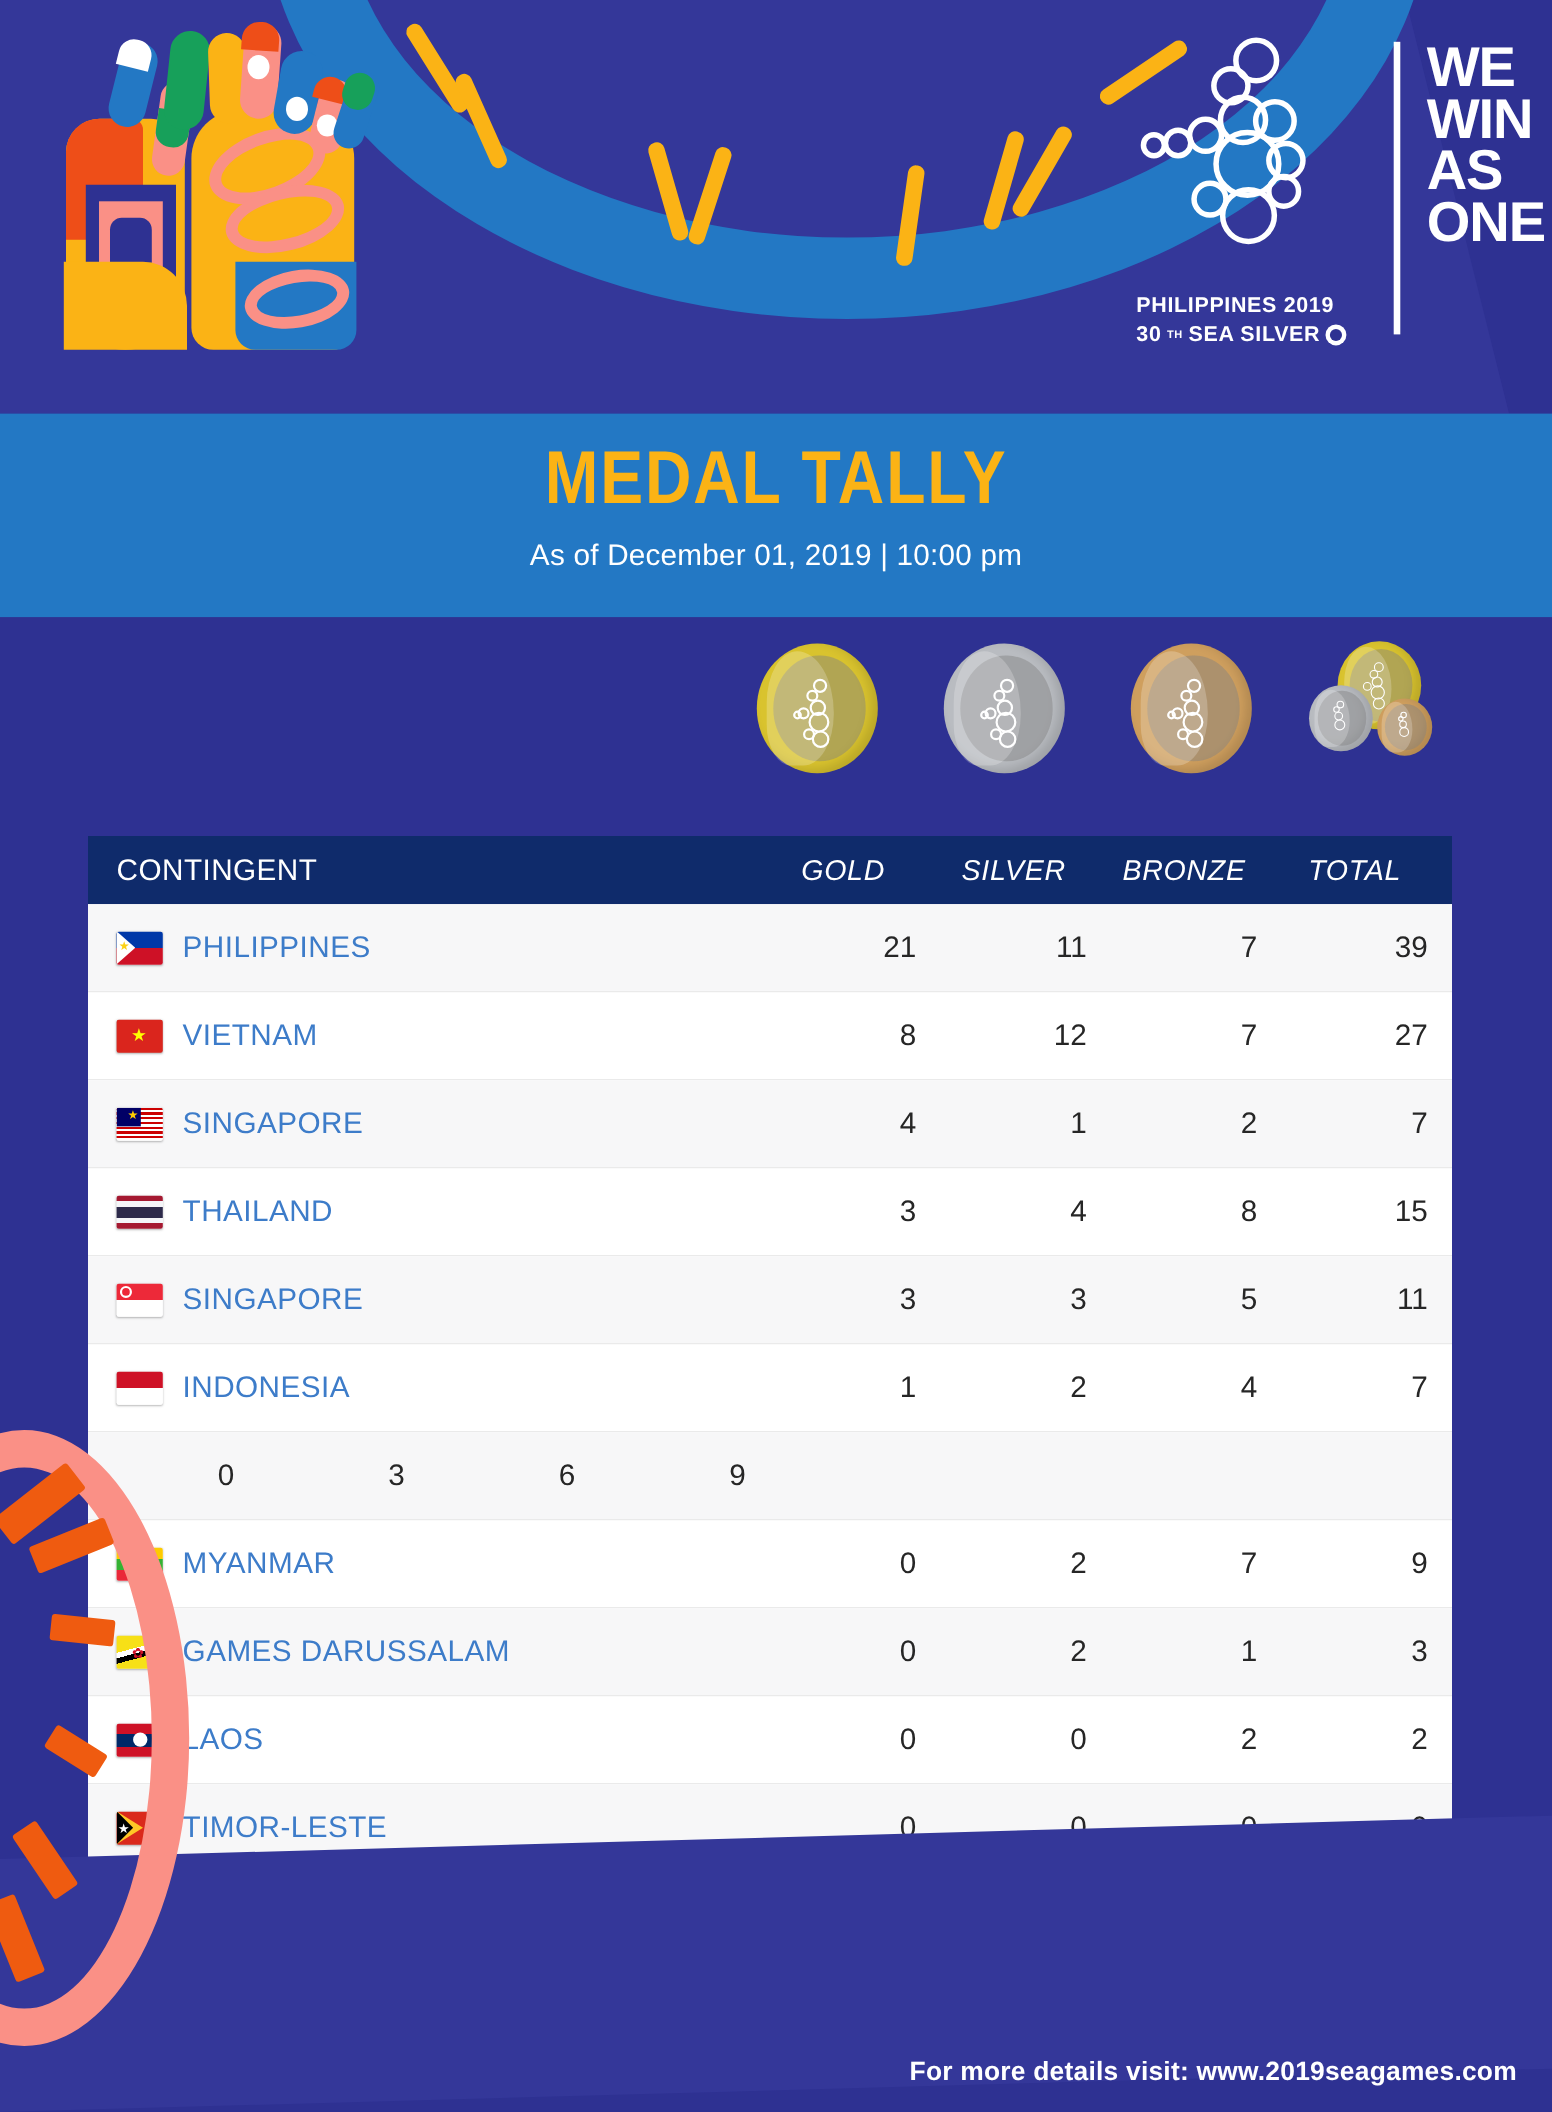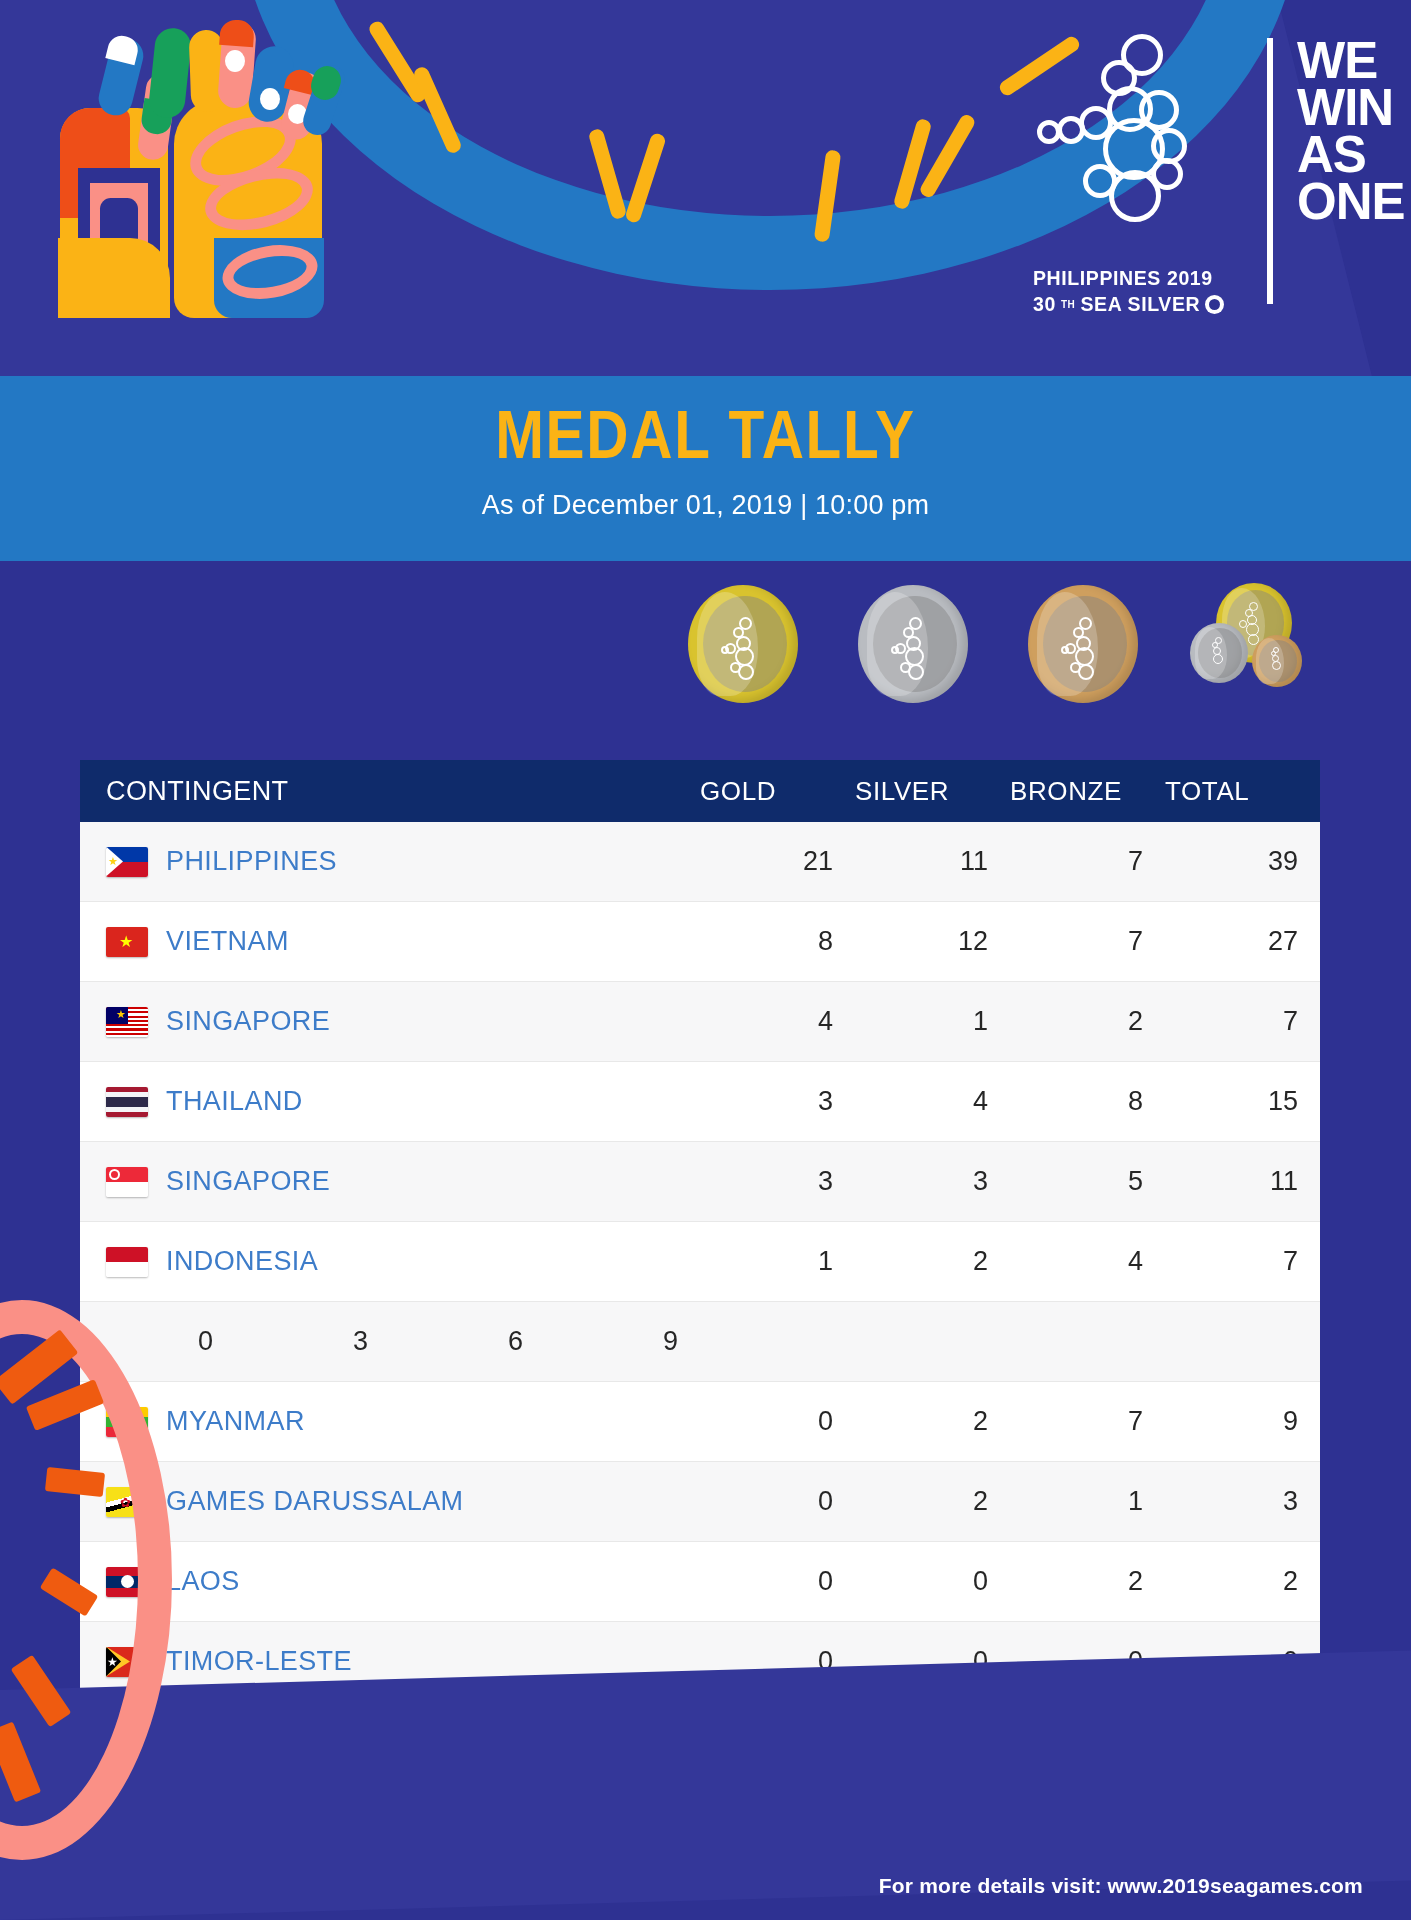--- a/index.html
+++ b/index.html
@@ -107,37 +107,37 @@
     border-bottom:1px solid #e8e8e8;
     font-size:27px; color:#262626;
   }
   .row.alt { background:#f7f7f8; }
   .c-name {
     width:620px; padding-left:26px; display:flex; align-items:center; gap:18px;
     color:#3d7cc9; font-size:27px; letter-spacing:0.4px;
   }
   #thead .c-name { color:#fff; padding-left:26px; }
   .c-num { width:155px; text-align:right; padding-right:22px; }
-  #thead .c-num { width:155px; text-align:left; padding-right:22px; }
+  #thead .c-num { width:155px; text-align:center; padding-right:22px;font-style:italic; }
   .flag {
     width:42px; height:30px; border-radius:2px; position:relative;
     overflow:hidden; flex:0 0 auto; box-shadow:0 1px 2px rgba(0,0,0,.28);
   }
 
   
   #coral-arc {
     position:absolute; left:-128px; top:1300px; width:300px; height:560px;
     border:34px solid #fa9086; border-radius:50%;
   }
   .coral-dash { position:absolute; background:#ef5b10; border-radius:3px; }
 
   
   #footer {
-    position:absolute; right:48px; bottom:22px;
-    color:#ffffff; font-size:21px; font-weight:bold; letter-spacing:0.2px;
+    position:absolute; right:32px; bottom:22px;
+    color:#ffffff; font-size:24px; font-weight:bold; letter-spacing:0.2px;
   }
   #bottom-sheen {
     position:absolute; left:0; bottom:0; width:1411px; height:230px;
     background:#343799; transform:skewY(-1.6deg); transform-origin:left bottom;
   }
 </style>
 </head>
 <body>
 
 <div id="header">

